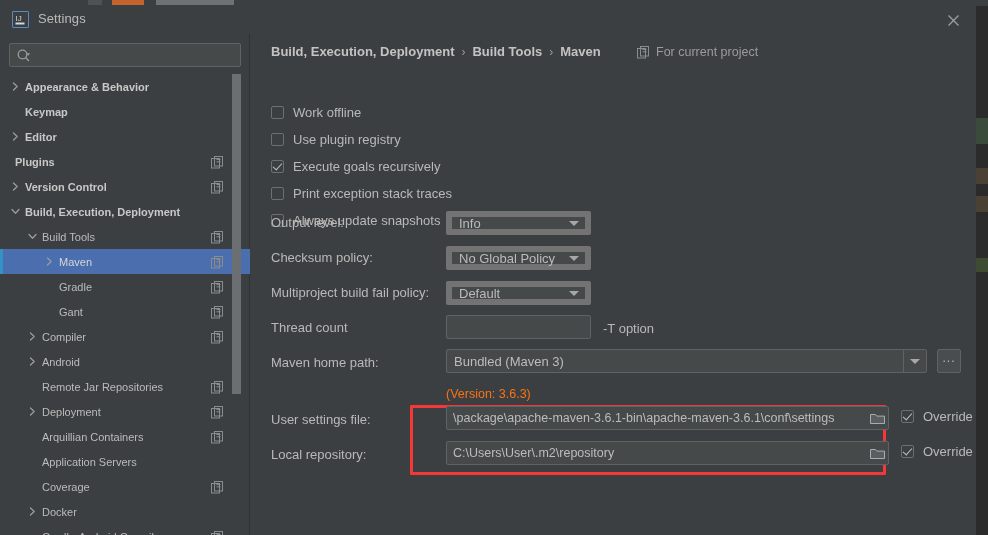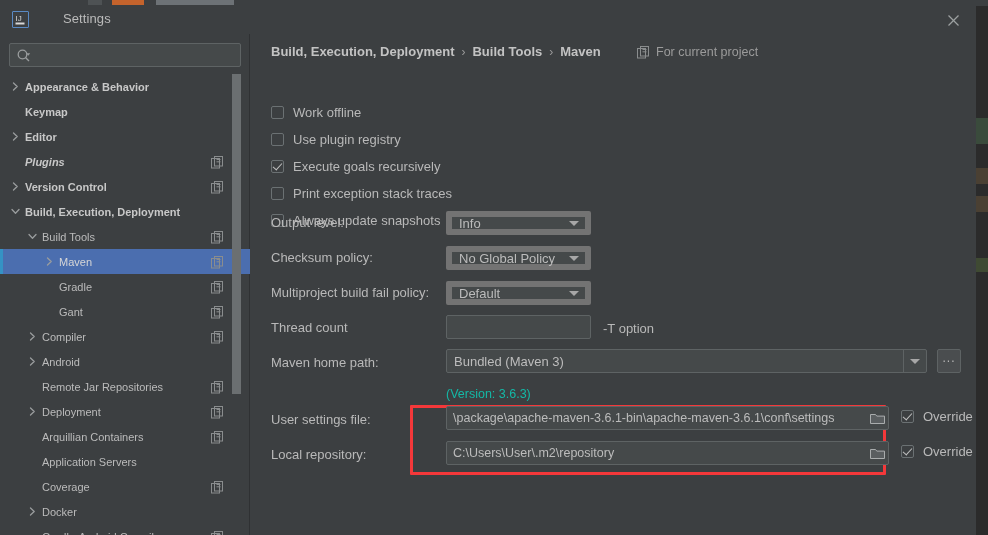--- a/index.html
+++ b/index.html
@@ -53,21 +53,20 @@
     border: 1px solid #5a8ac4;
     border-radius: 1px;
     display: flex; align-items: center; justify-content: center;
   }
   .app-icon svg { display: block; }
   .dialog-title {
     position: absolute; left: 38px; top: 5px;
     font-size: 13px;
     color: #bbbbbb;
     letter-spacing: .1px;
-    margin-left: 25px;
   }
   .close-btn {
     position: absolute; right: 14px; top: 5px;
     width: 18px; height: 18px;
     display: flex; align-items: center; justify-content: center;
     cursor: default;
   }
   .close-btn svg { display: block; }
 
   
@@ -256,21 +255,21 @@
   }
   .sidenote {
     position: absolute;
     font-size: 13px;
     color: #b9b9b9;
     white-space: nowrap;
   }
   .version-note {
     position: absolute;
     font-size: 12.5px;
-    color: #14b8a6;
+    color: #f97316;
   }
 
   
   .combo-split {
     position: absolute;
     height: 24px;
     background: #45494a;
     border: 1px solid #5e6364;
     border-radius: 2px;
     display: flex; align-items: center;
@@ -401,21 +400,21 @@
                 <span class="tree-label bold">Keymap</span>
               </div>
               <div class="tree-item" style="padding-left: 10px;">
                 <span class="arrow">
                   <svg width="9" height="9" viewBox="0 0 9 9">
                     <path d="M2.5 1 L6.2 4.5 L2.5 8" fill="none" stroke="#9a9d9e" stroke-width="1.3" stroke-linecap="round" stroke-linejoin="round"></path>
                   </svg>
                 </span>
                 <span class="tree-label bold">Editor</span>
               </div>
-              <div class="tree-item" style="padding-left: 10px; font-style: italic;">
+              <div class="tree-item" style="">
                 <span class="arrow blank"></span>
                 <span class="tree-label bold">Plugins</span>
                 <span class="proj-icon"><svg width="13" height="13" viewBox="0 0 13 13">
                     <rect x="0.5" y="2.5" width="8" height="9.5" fill="none" stroke="#8a8d8e" stroke-width="1"></rect>
                     <rect x="3.5" y="0.5" width="8" height="9.5" fill="none" stroke="#8a8d8e" stroke-width="1"></rect>
                     <line x1="5.5" y1="3.5" x2="9.5" y2="3.5" stroke="#8a8d8e" stroke-width="1"></line>
                     <line x1="5.5" y1="5.8" x2="9.5" y2="5.8" stroke="#8a8d8e" stroke-width="1"></line>
                   </svg></span>
               </div>
               <div class="tree-item" style="padding-left: 10px;">

